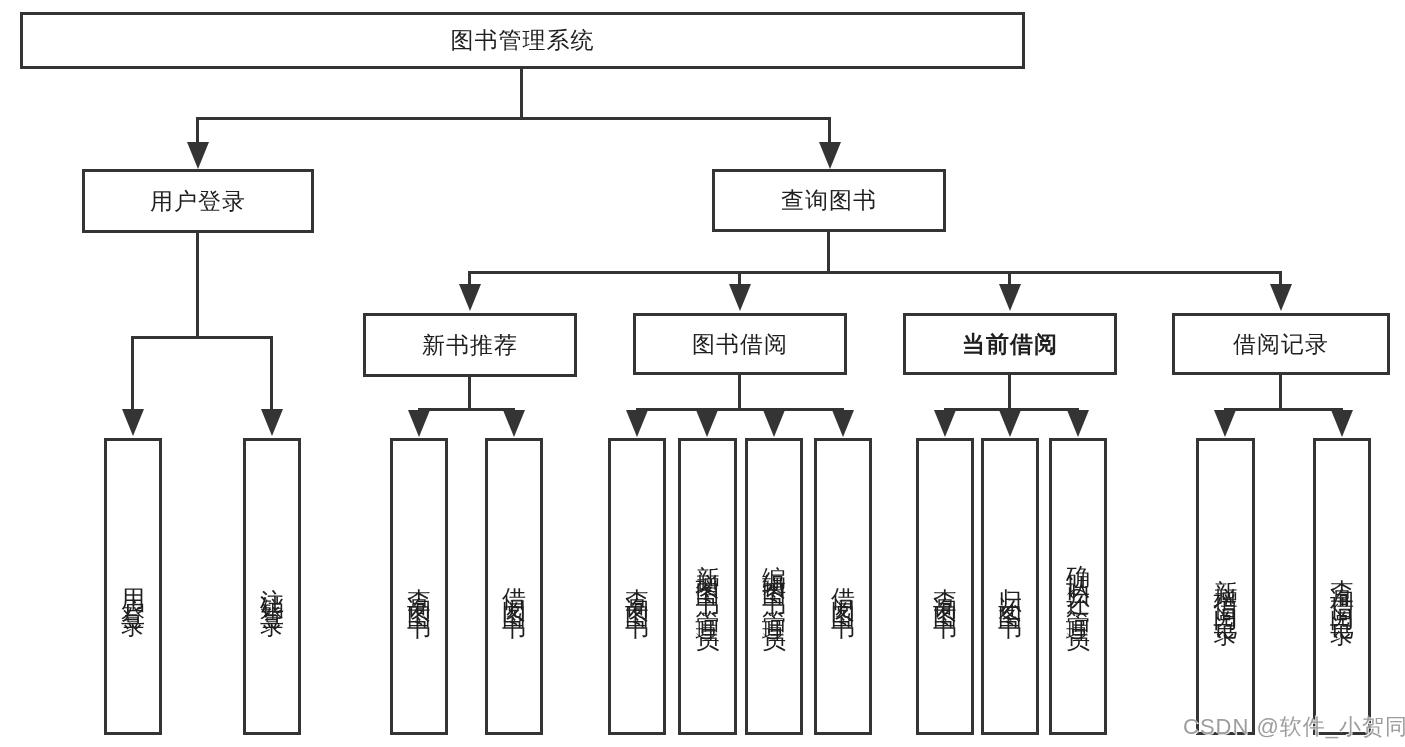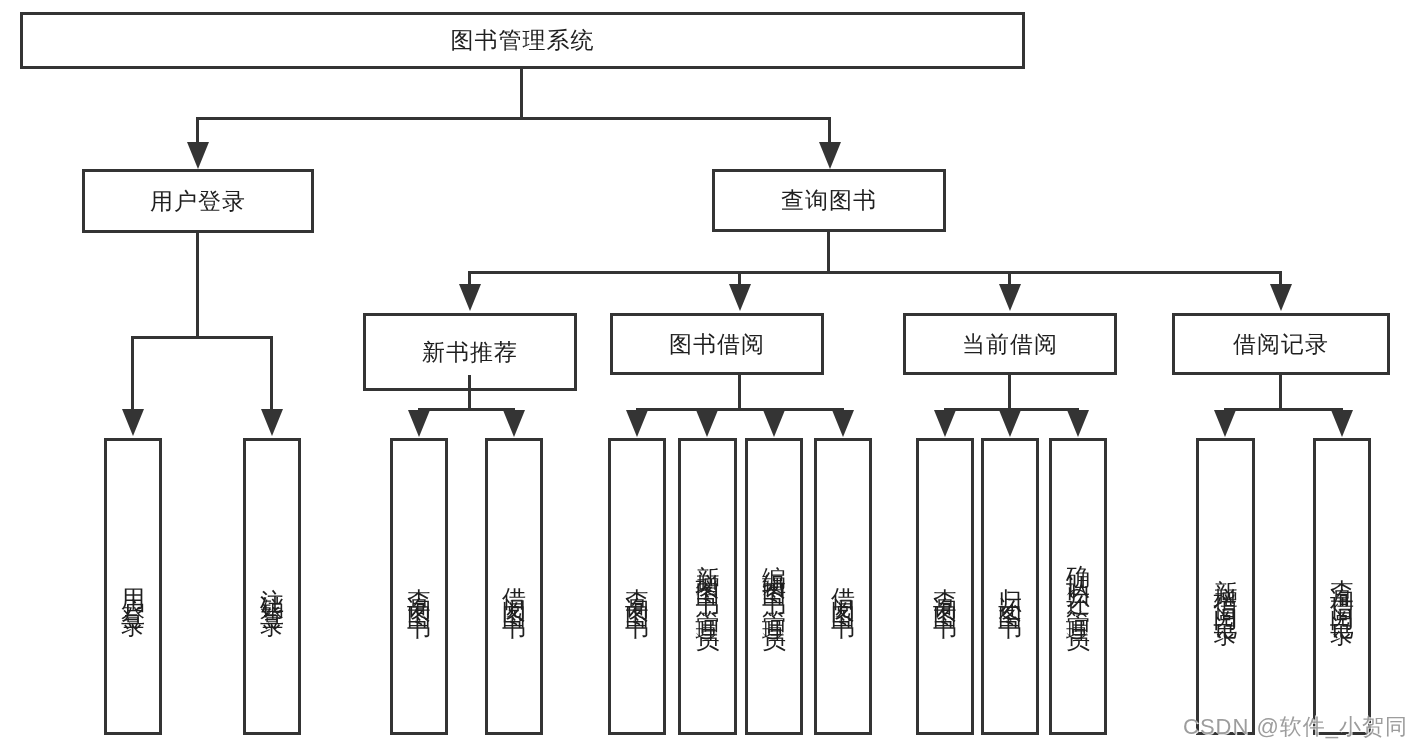--- a/index.html
+++ b/index.html
@@ -62,29 +62,29 @@
   </div>
 
   <div class="box" style="left:82px;top:169px;width:232px;height:64px;">
     <span>用户登录</span>
   </div>
 
   <div class="box" style="left:712px;top:169px;width:234px;height:63px;">
     <span>查询图书</span>
   </div>
 
-  <div class="box" style="left:363px;top:313px;width:214px;height:78px;">
+  <div class="box" style="left:363px;top:313px;width:214px;height:64px;">
     <span>新书推荐</span>
   </div>
 
-  <div class="box" style="left:610px;top:313px;width:214px;height:62px;">
+  <div class="box" style="left:633px;top:313px;width:214px;height:62px;">
     <span>图书借阅</span>
   </div>
 
-  <div class="box" style="left:903px;top:313px;width:214px;height:62px;">
+  <div class="box" style="left:903px;top:313px;width:214px;height:62px;font-weight:bold;">
     <span>当前借阅</span>
   </div>
 
   <div class="box" style="left:1172px;top:313px;width:218px;height:62px;">
     <span>借阅记录</span>
   </div>
 
   <div class="box leaf" style="left:104px;top:438px;width:58px;height:297px;">
     <span class="vtext">用户登录</span>
   </div>

